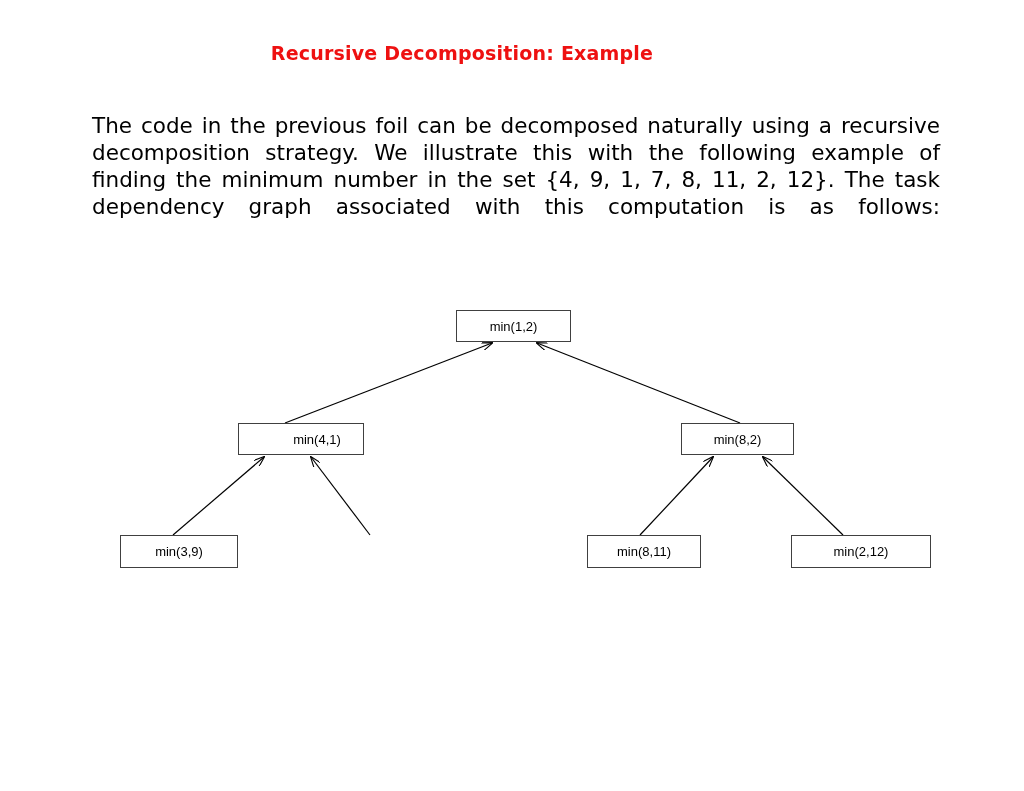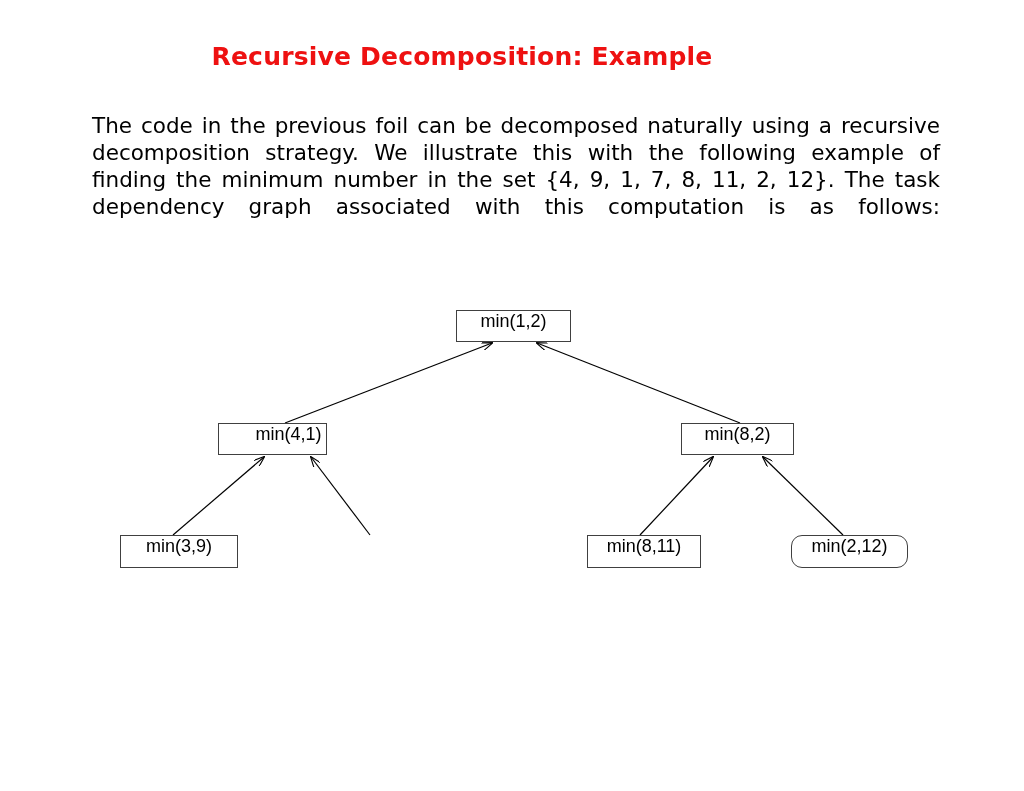--- a/index.html
+++ b/index.html
@@ -21,21 +21,21 @@
     background: #ffffff;
   }
   #slide-title {
     position: absolute;
     top: 42px;
     left: 0;
     width: 924px;
     text-align: center;
     font-family: "DejaVu Sans", sans-serif;
     font-weight: bold;
-    font-size: 25px;
+    font-size: 19px;
     letter-spacing: 0.2px;
     color: #ee1111;
     white-space: nowrap;
   }
   #body-text {
     position: absolute;
     top: 112px;
     left: 92px;
     width: 848px;
     font-family: "DejaVu Sans", sans-serif;
@@ -56,23 +56,24 @@
     top: 0;
     width: 1024px;
     height: 791px;
   }
   .node-box {
     position: absolute;
     box-sizing: border-box;
     border: 1.4px solid #404040;
     background: #ffffff;
     display: flex;
+    align-items: center;
     justify-content: center;
     font-family: "Liberation Sans", sans-serif;
-    font-size: 18px;
+    font-size: 13px;
     color: #000000;
     white-space: nowrap;
   }
   svg.edges {
     position: absolute;
     left: 0;
     top: 0;
     width: 1024px;
     height: 791px;
     pointer-events: none;
@@ -100,30 +101,30 @@
           <line x1="173" y1="535" x2="264" y2="457" stroke="#000000" marker-end="url(#arrowhead)"></line>
           <line x1="370" y1="535" x2="311" y2="457" stroke="#000000" marker-end="url(#arrowhead)"></line>
           <line x1="640" y1="535" x2="713" y2="457" stroke="#000000" marker-end="url(#arrowhead)"></line>
           <line x1="843" y1="535" x2="763" y2="457" stroke="#000000" marker-end="url(#arrowhead)"></line>
         </g>
     </svg>
 
     <div class="node-box" style="left: 456px; top: 310px; width: 115px; height: 32px; border-color: rgb(64, 64, 64);">
       <span>min(1,2)</span>
     </div>
-    <div class="node-box" style="left: 218px; top: 423px; width: 109px; height: 32px; border-color: rgb(64, 64, 64); padding-left: 32px;">
+    <div class="node-box" style="left: 238px; top: 423px; width: 126px; height: 32px; border-color: rgb(64, 64, 64); padding-left: 32px;">
       <span>min(4,1)</span>
     </div>
     <div class="node-box" style="left: 681px; top: 423px; width: 113px; height: 32px; border-color: rgb(64, 64, 64);">
       <span>min(8,2)</span>
     </div>
     <div class="node-box" style="left: 120px; top: 535px; width: 118px; height: 33px; border-color: rgb(64, 64, 64);">
       <span>min(3,9)</span>
     </div>
     <div class="node-box" style="left: 587px; top: 535px; width: 114px; height: 33px; border-color: rgb(64, 64, 64);">
       <span>min(8,11)</span>
     </div>
-    <div class="node-box" style="left: 791px; top: 535px; width: 117px; height: 33px; border-color: rgb(64, 64, 64); border-radius: 11px;">
+    <div class="node-box" style="left: 791px; top: 535px; width: 140px; height: 33px; border-color: rgb(64, 64, 64);">
       <span>min(2,12)</span>
     </div>
   </div>
 
 </div>
 
 </body></html>

